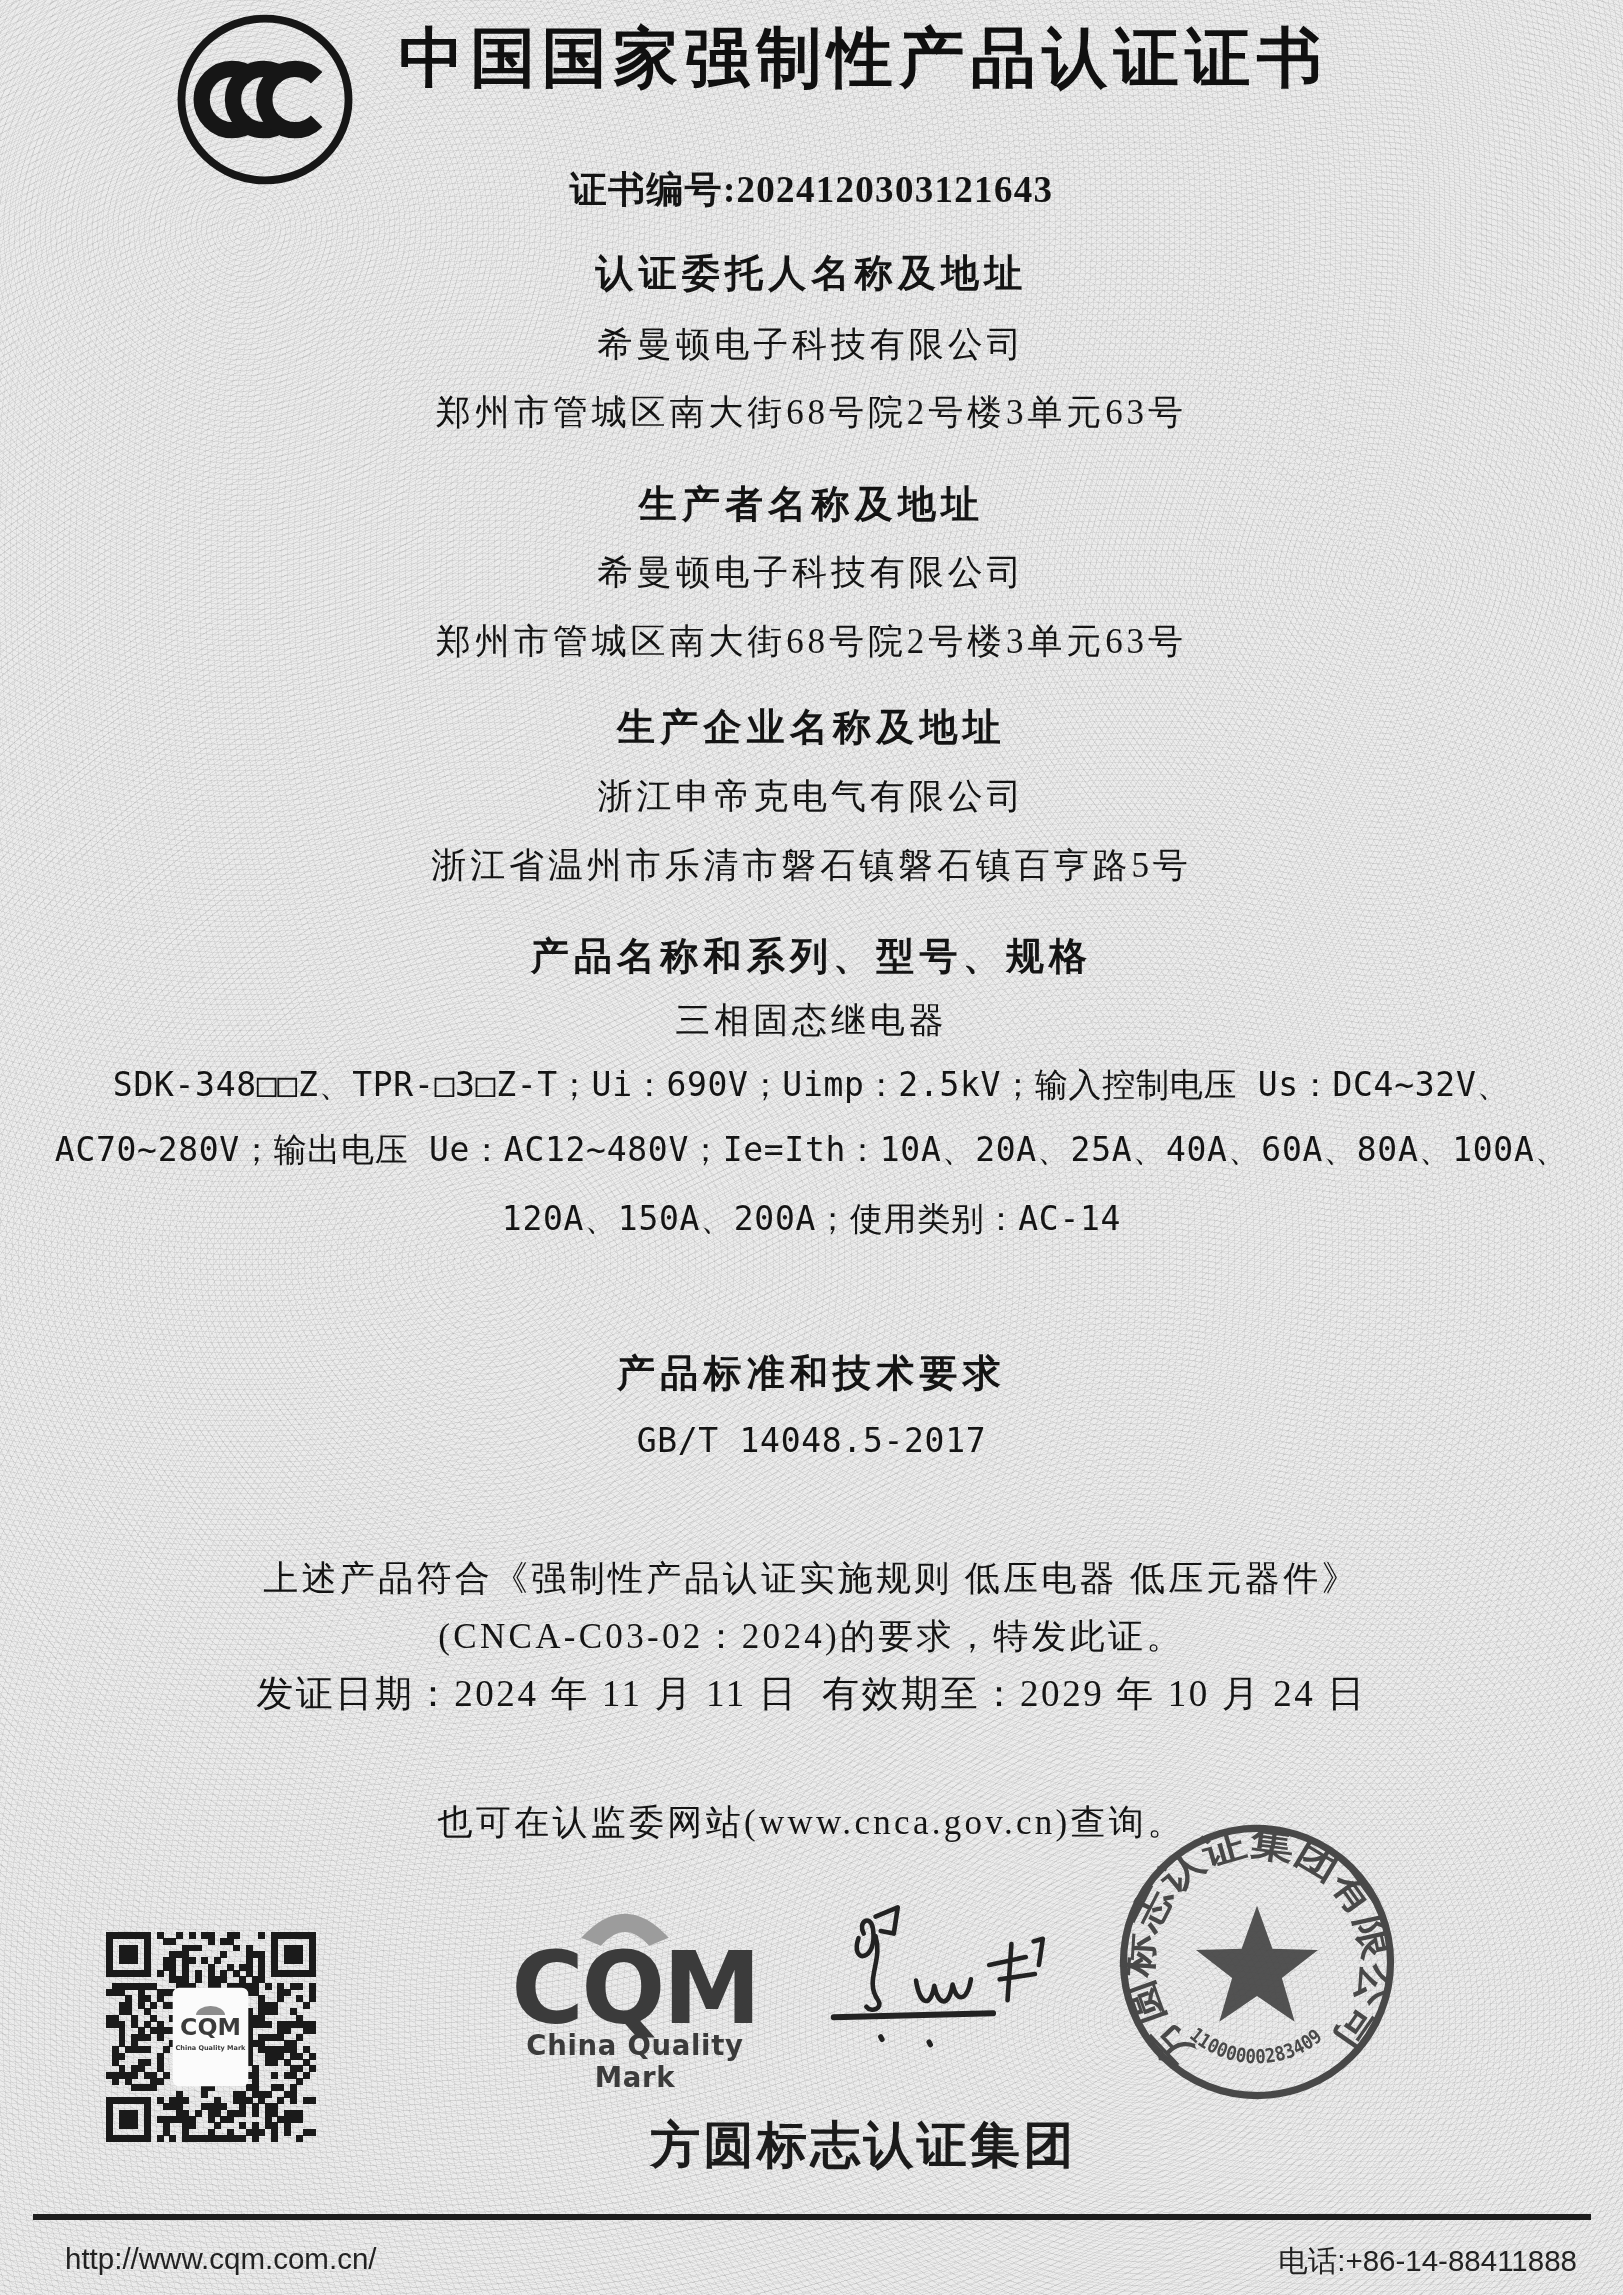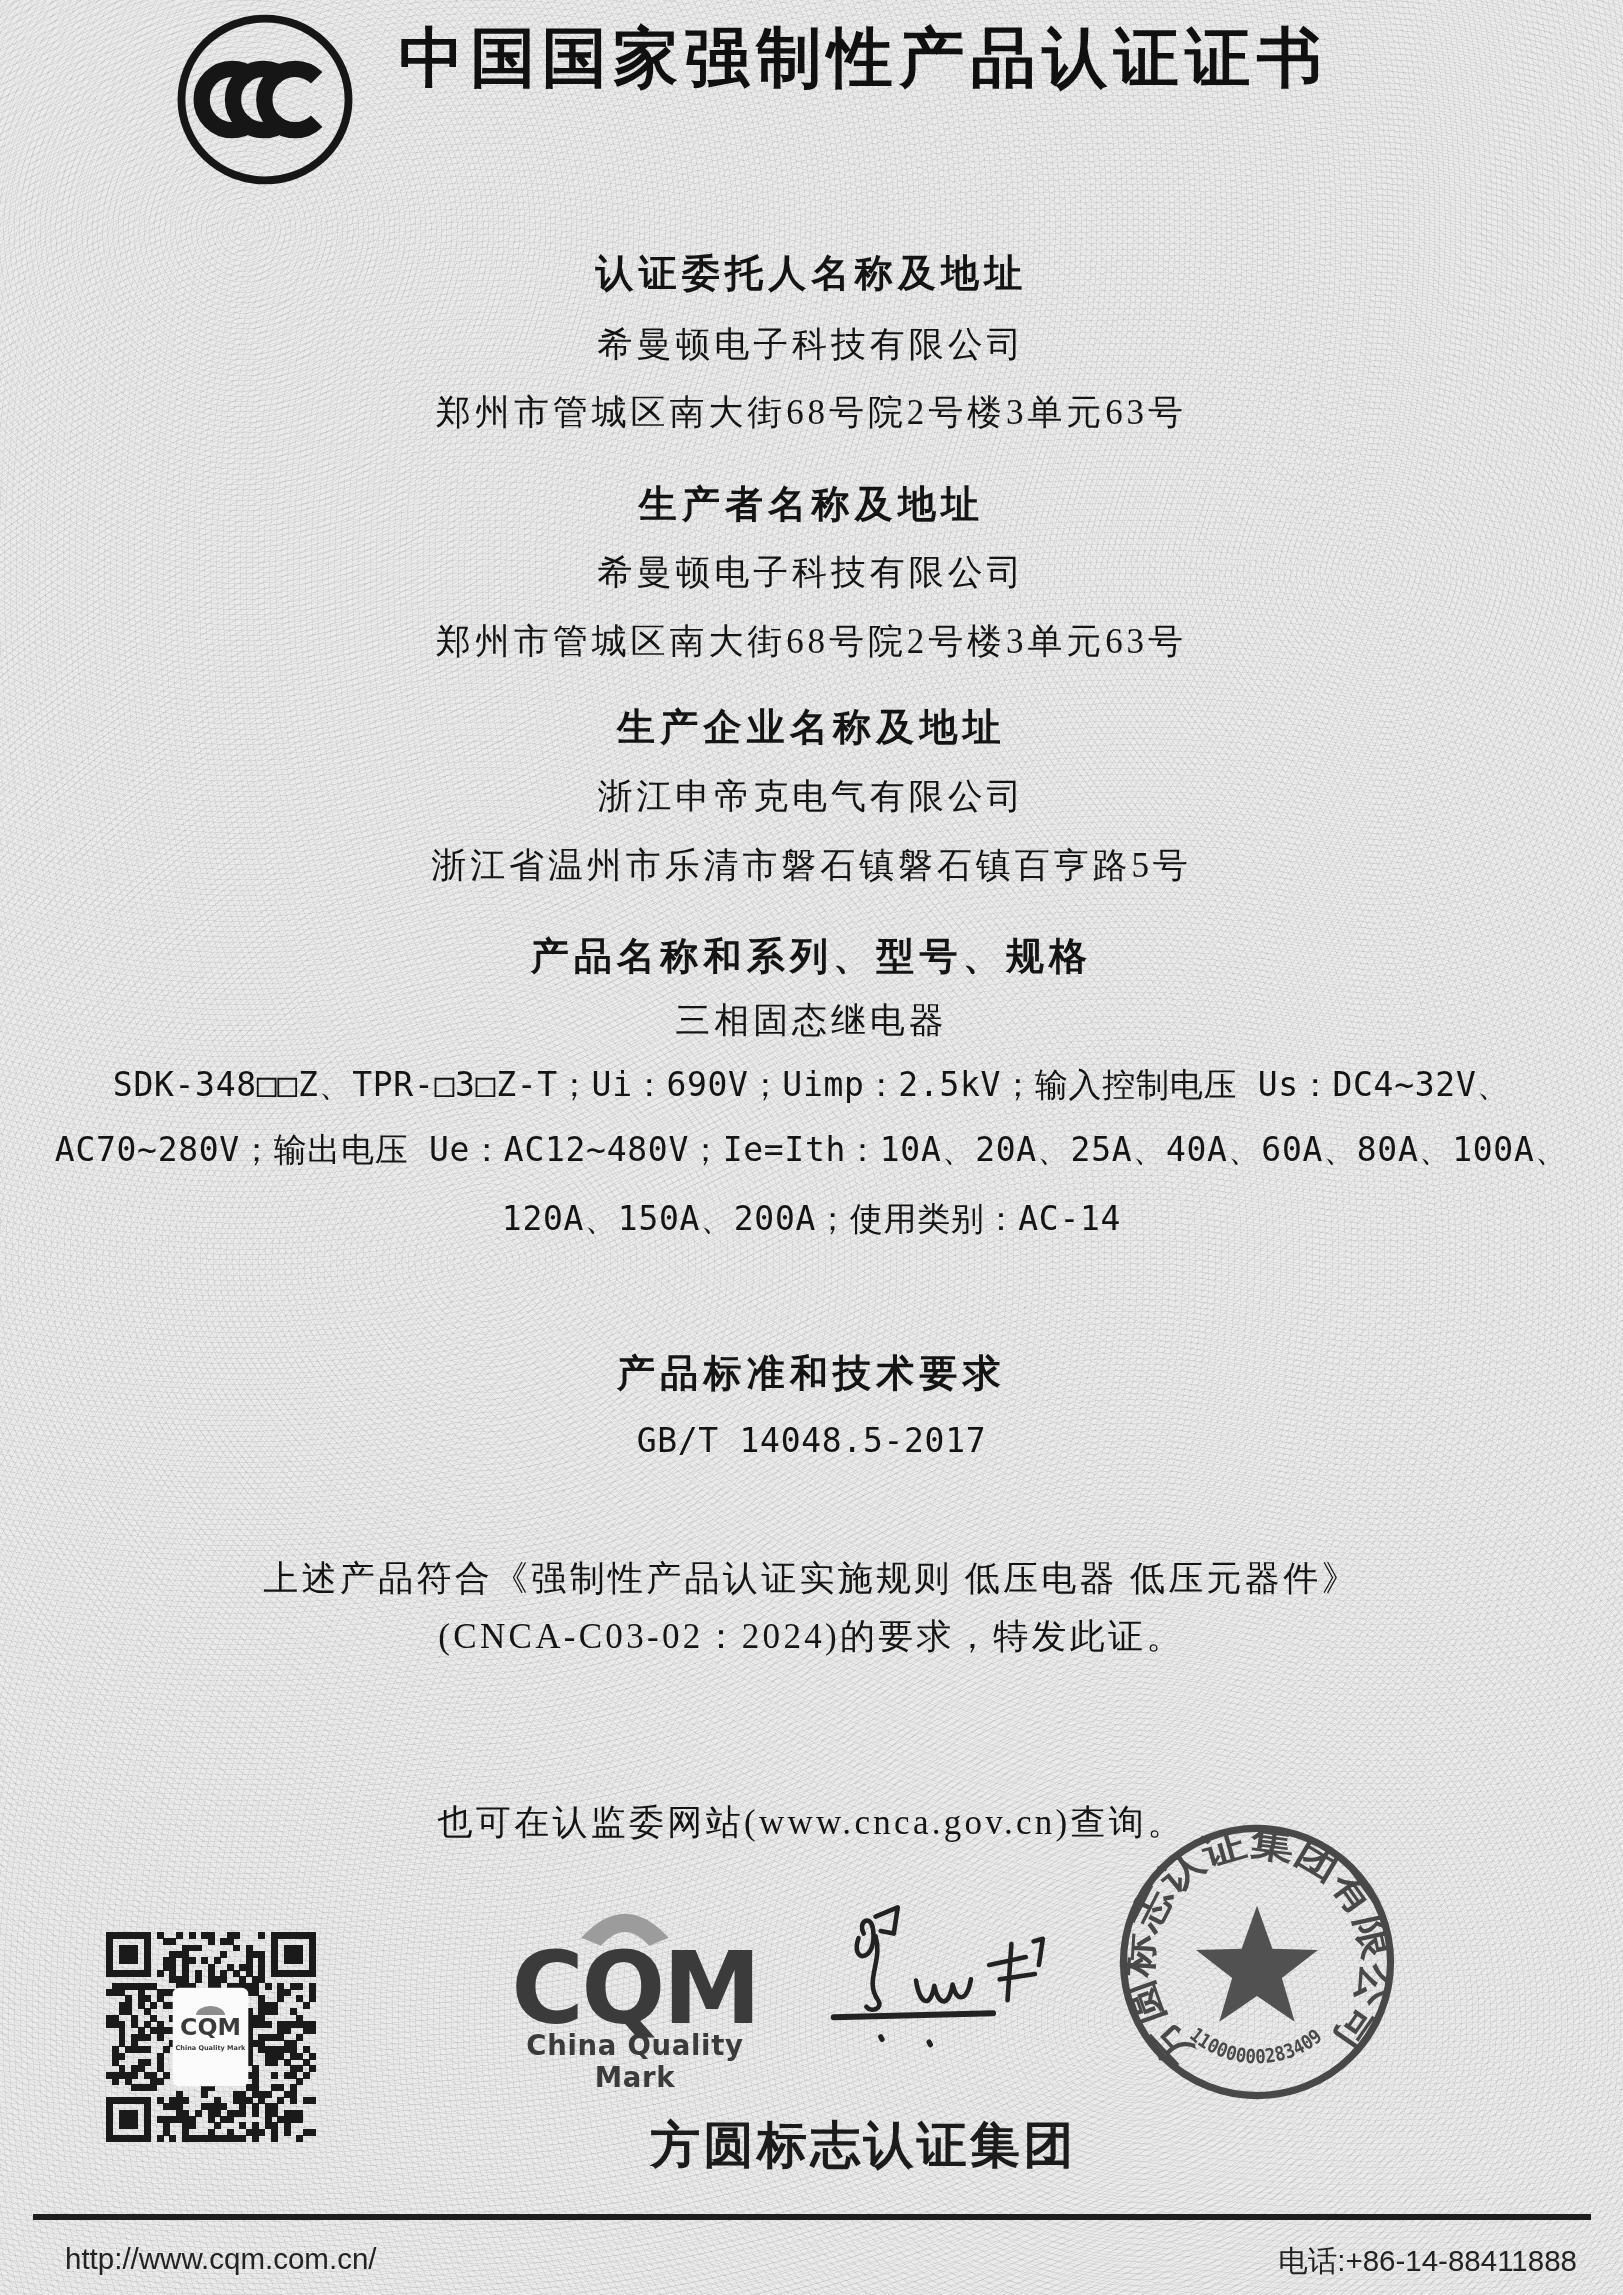--- a/index.html
+++ b/index.html
@@ -63,20 +63,21 @@
 <div class="page">
 
   <svg class="ccc" width="196" height="171" viewBox="0 0 300 262">
     <ellipse cx="150" cy="131" rx="128" ry="124" fill="none" stroke="#161616" stroke-width="12"></ellipse>
     <path d="M 133.2 164.2 A 47 47 0 1 1 133.2 97.8" fill="none" stroke="#161616" stroke-width="25"></path>
     <path d="M 181.2 164.2 A 47 47 0 1 1 181.2 97.8" fill="none" stroke="#161616" stroke-width="25"></path>
     <path d="M 229.2 164.2 A 47 47 0 1 1 229.2 97.8" fill="none" stroke="#161616" stroke-width="25"></path>
   </svg>
 
   <div class="title">中国国家强制性产品认证证书</div>
+  <div class="cl certno" style="top:169px">证书编号:2024120303121643</div>
 
   <div class="cl sec-h" style="top:252px">认证委托人名称及地址</div>
   <div class="cl sec-v" style="top:325px">希曼顿电子科技有限公司</div>
   <div class="cl sec-v" style="top:393px">郑州市管城区南大街68号院2号楼3单元63号</div>
 
   <div class="cl sec-h" style="top:483px">生产者名称及地址</div>
   <div class="cl sec-v" style="top:553px">希曼顿电子科技有限公司</div>
   <div class="cl sec-v" style="top:622px">郑州市管城区南大街68号院2号楼3单元63号</div>
 
   <div class="cl sec-h" style="top:706px">生产企业名称及地址</div>
@@ -87,20 +88,21 @@
   <div class="cl sec-v" style="top:1001px">三相固态继电器</div>
   <div class="cl spec" style="top:1066px">SDK-348□□Z、TPR-□3□Z-T；Ui：690V；Uimp：2.5kV；输入控制电压 Us：DC4~32V、</div>
   <div class="cl spec" style="top:1131px">AC70~280V；输出电压 Ue：AC12~480V；Ie=Ith：10A、20A、25A、40A、60A、80A、100A、</div>
   <div class="cl spec" style="top:1200px">120A、150A、200A；使用类别：AC-14</div>
 
   <div class="cl sec-h" style="top:1352px">产品标准和技术要求</div>
   <div class="cl spec" style="top:1422px">GB/T 14048.5-2017</div>
 
   <div class="cl stmt" style="top:1559px">上述产品符合《强制性产品认证实施规则 低压电器 低压元器件》</div>
   <div class="cl stmt" style="top:1617px">(CNCA-C03-02：2024)的要求，特发此证。</div>
+  <div class="cl dates" style="top:1673px">发证日期：2024 年 11 月 11 日  有效期至：2029 年 10 月 24 日</div>
   <div class="cl stmt" style="top:1803px">也可在认监委网站(www.cnca.gov.cn)查询。</div>
 
   <div class="qr">
       <i style="left:0px;top:0px;width:6.5px;height:6.5px"></i>
       <i style="left:6.3px;top:0px;width:6.5px;height:6.5px"></i>
       <i style="left:12.7px;top:0px;width:6.5px;height:6.5px"></i>
       <i style="left:19px;top:0px;width:6.5px;height:6.5px"></i>
       <i style="left:25.4px;top:0px;width:6.5px;height:6.5px"></i>
       <i style="left:32px;top:0px;width:6.5px;height:6.5px"></i>
       <i style="left:38px;top:0px;width:6.5px;height:6.5px"></i>

